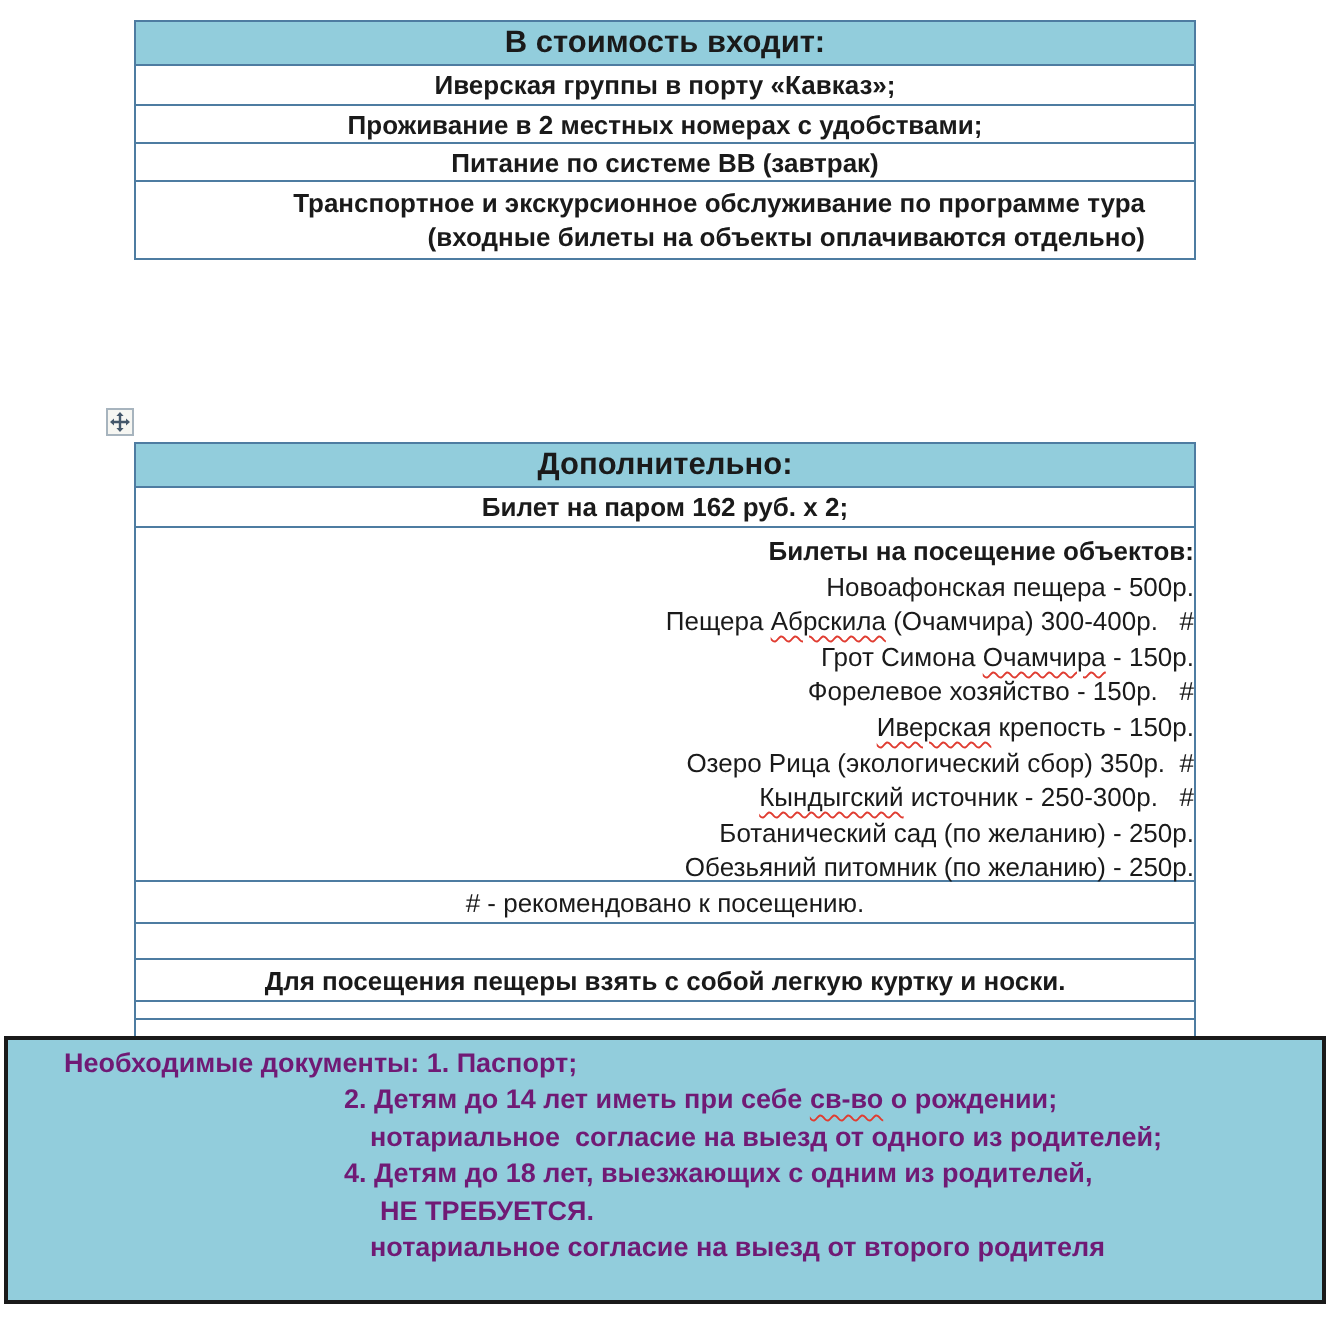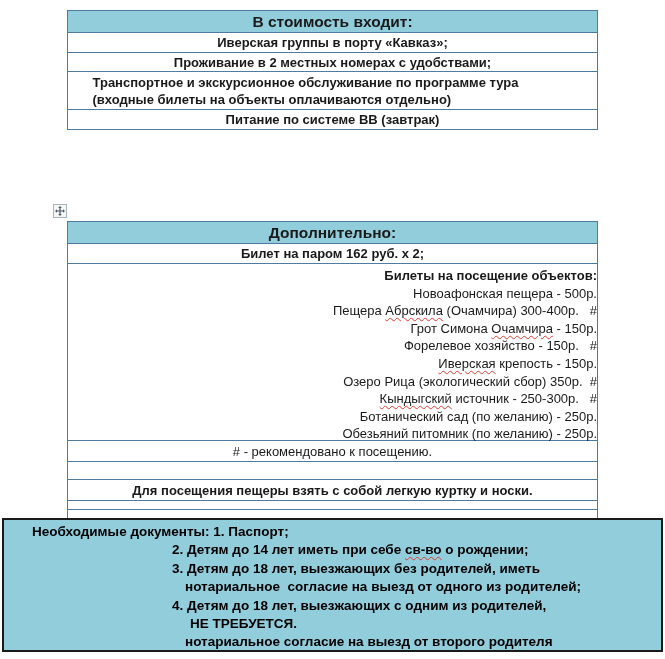--- a/index.html
+++ b/index.html
@@ -7,21 +7,21 @@
     width:665px;height:659px;position:relative;background:#ffffff;
     font-family:"Liberation Sans", sans-serif;color:#1a1a1a;overflow:hidden;
   }
   .tbl{
     position:absolute;left:67px;width:531px;
     border:1px solid #4e7ca1;box-sizing:border-box;background:#fff;
   }
   .row{
     border-bottom:1px solid #4e7ca1;box-sizing:border-box;
     display:flex;align-items:center;justify-content:center;
-    text-align:left;font-size:13px;font-weight:bold;line-height:17px;
+    text-align:right;font-size:13px;font-weight:bold;line-height:17px;
     padding:0 6px;
   }
   .row:last-child{border-bottom:none;}
   .row.hdr{
     background:#92CDDC;font-size:15.5px;font-weight:bold;
   }
   .row.plain{font-weight:normal;}
   .bigcell{
     border-bottom:1px solid #4e7ca1;box-sizing:border-box;
     text-align:right;font-size:13px;padding-top:3px;
@@ -36,43 +36,43 @@
     text-underline-offset:2px;
   }
   .handle{
     position:absolute;left:53px;top:204px;width:14px;height:14px;
     background:#f6f6f2;border:1px solid #a7b4be;box-sizing:border-box;
     display:flex;align-items:center;justify-content:center;cursor:move;
   }
   .panel{
     position:absolute;left:2px;top:518px;width:661px;height:134px;
     background:#92CDDC;border:2px solid #1a1a1a;box-sizing:border-box;
-    font-size:13.5px;font-weight:bold;color:#000000;
+    font-size:13.5px;font-weight:bold;color:#701a75;
   }
   .panel .pline{line-height:18.4px;white-space:nowrap;}
   .panel{padding-top:3px;}
 </style>
 </head>
 <body>
 
 <div class="tbl" style="top:10px;">
   <div class="row hdr" style="height:22px;">
     <span>В стоимость входит:</span>
   </div>
   <div class="row" style="height:20px;">
     <span>Иверская группы в порту «Кавказ»;</span>
   </div>
   <div class="row" style="height:19px;">
     <span>Проживание в 2 местных номерах с удобствами;</span>
   </div>
+  <div class="row" style="height:19px;">
+    <span>Питание по системе BB (завтрак)</span>
+  </div>
   <div class="row" style="height:38px;">
     <span style="max-width:480px;">Транспортное и экскурсионное обслуживание по программе тура (входные билеты на объекты оплачиваются отдельно)</span>
-  </div>
-  <div class="row" style="height:19px;">
-    <span>Питание по системе BB (завтрак)</span>
   </div>
 </div>
 
 <div class="handle">
   <span style="display:flex;">
     <svg width="10" height="10" viewBox="0 0 10 10">
       <path d="M5 0 L6.8 2 H5.6 V4.4 H8 V3.2 L10 5 L8 6.8 V5.6 H5.6 V8 H6.8 L5 10 L3.2 8 H4.4 V5.6 H2 V6.8 L0 5 L2 3.2 V4.4 H4.4 V2 H3.2 Z" fill="#44576b"></path>
     </svg>
   </span>
 </div>
@@ -103,18 +103,17 @@
   <div class="row" style="height:21px;">
     <span>Для посещения пещеры взять с собой легкую куртку и носки.</span>
   </div>
   <div class="row" style="height:9px;"></div>
   <div class="row" style="height:12px;"></div>
 </div>
 
 <div class="panel">
   <div class="pline" style="padding-left:28px;"><span>Необходимые документы: 1. Паспорт;</span></div>
   <div class="pline" style="padding-left:168px;"><span>2. Детям до 14 лет иметь при себе </span><span class="sq">св-во</span><span> о рождении;</span></div>
-  <div class="pline" style="padding-left:168px;"><span>3. Детям до 18 лет, выезжающих без родителей, иметь</span></div>
   <div class="pline" style="padding-left:181px;"><span>нотариальное &nbsp;согласие на выезд от одного из родителей;</span></div>
   <div class="pline" style="padding-left:168px;"><span>4. Детям до 18 лет, выезжающих с одним из родителей,</span></div>
   <div class="pline" style="padding-left:186px;"><span>НЕ ТРЕБУЕТСЯ.</span></div>
   <div class="pline" style="padding-left:181px;"><span>нотариальное согласие на выезд от второго родителя</span></div>
 </div>
 
 </body></html>

